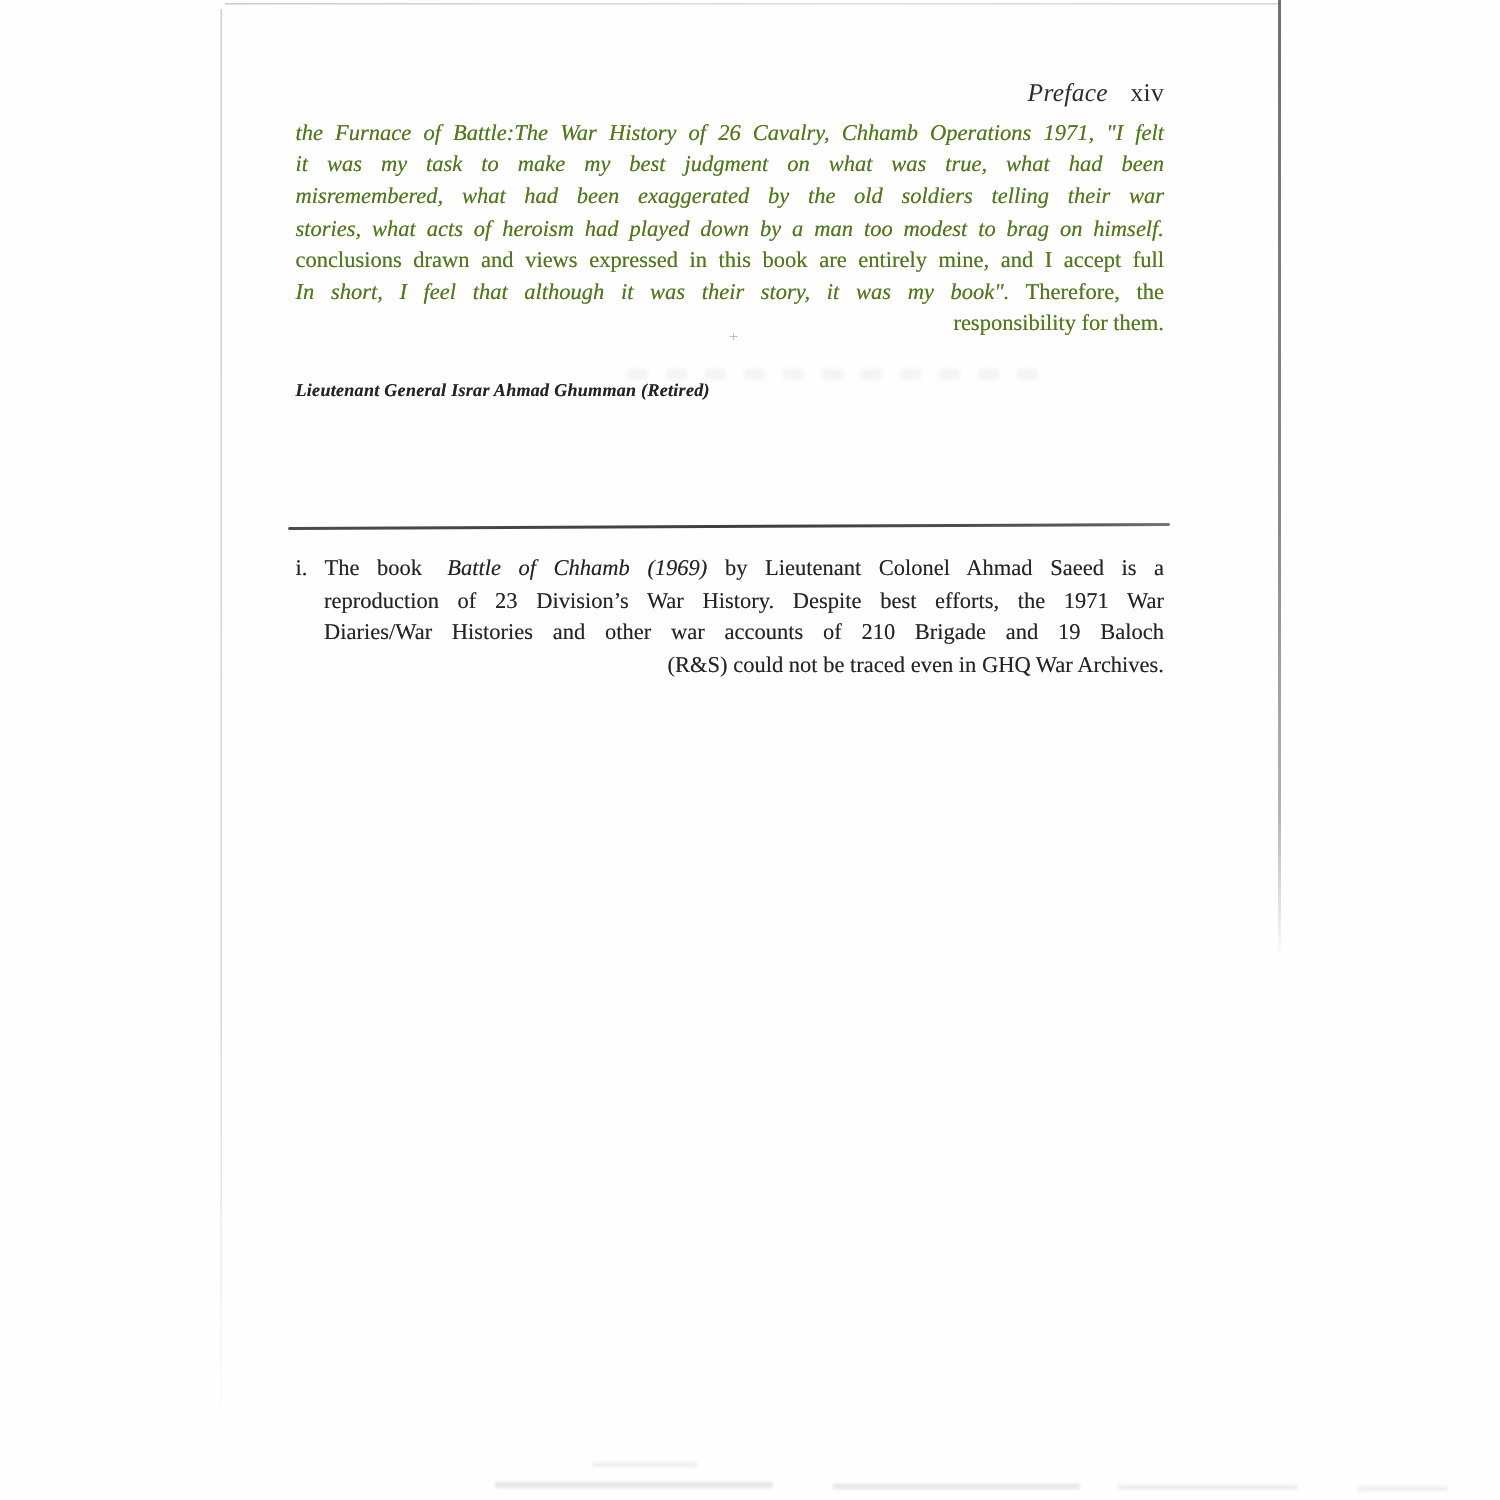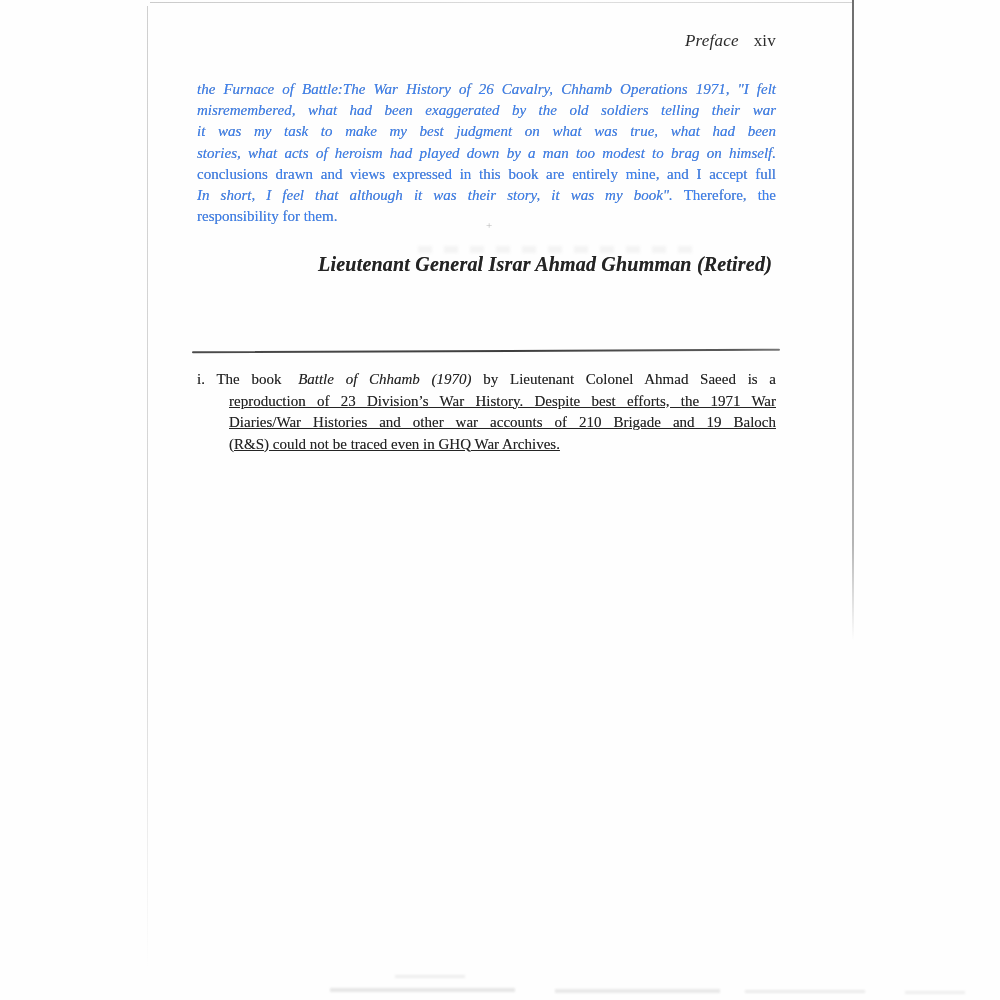--- a/index.html
+++ b/index.html
@@ -33,56 +33,56 @@
     background: linear-gradient(to bottom, #cfcfcf, #d9d9d9 70%, rgba(220,220,220,0));
   }
   .edge-right {
     position: absolute;
     left: 852px; top: 0;
     width: 2px; height: 640px;
     background: linear-gradient(to bottom, #6f6f6f, #8a8a8a 55%, #b5b5b5 85%, rgba(190,190,190,0));
   }
   .header-line {
     position: absolute;
-    left: 197px; top: 31px;
+    left: 197px; top: 52px;
     width: 579px;
     text-align: right;
     font-size: 17px;
     color: #2c2c2c;
     letter-spacing: .2px;
   }
   .header-line .preface { font-style: italic; }
   .header-line .pagenum { margin-left: 15px; font-style: normal; }
 
   .main-para {
     position: absolute;
     left: 197px; top: 79px;
     width: 579px;
     font-size: 15px;
     line-height: 21.2px;
-    color: #3b82f6;
+    color: #4d7c0f;
     text-shadow: 0 0 .4px rgba(45,45,45,.55);
   }
   .jline {
     white-space: nowrap;
     text-align: justify;
     text-align-last: justify;
     text-justify: inter-word;
     overflow: visible;
   }
-  .lline { text-align: left; white-space: nowrap; }
+  .lline { text-align: right; white-space: nowrap; }
   .it { font-style: italic; }
   .rm { font-style: normal; }
 
   .signature {
     position: absolute;
     left: 197px; top: 253px;
     width: 575px;
-    text-align: right;
-    font-size: 20px;
+    text-align: left;
+    font-size: 12px;
     font-weight: bold;
     font-style: italic;
     color: #242424;
     letter-spacing: .2px;
     text-shadow: 0 0 .4px rgba(40,40,40,.6);
   }
 
   .footnote-rule {
     position: absolute;
     left: 192px; top: 350px;
@@ -94,21 +94,21 @@
 
   .footnote {
     position: absolute;
     left: 197px; top: 369px;
     width: 579px;
     font-size: 15px;
     line-height: 21.5px;
     color: #242424;
     text-shadow: 0 0 .4px rgba(40,40,40,.5);
   }
-  .footnote .indent { margin-left: 32px; text-decoration: underline; }
+  .footnote .indent { margin-left: 19px; }
   .footnote .book-title { margin-left: 5px; }
 
   
   .smudge {
     position: absolute;
     background: #c9c9c9;
     filter: blur(1.2px);
   }
   .ghost-text {
     position: absolute;
@@ -135,34 +135,34 @@
   <div class="edge-top"></div>
   <div class="edge-left"></div>
   <div class="edge-right"></div>
 
   <div class="header-line">
     <span class="preface">Preface</span><span class="pagenum">xiv</span>
   </div>
 
   <div class="main-para">
     <div class="jline"><span class="it">the Furnace of Battle:The War History of 26 Cavalry, Chhamb Operations 1971, "I felt</span></div>
+    <div class="jline"><span class="it">it was my task to make my best judgment on what was true, what had been</span></div>
     <div class="jline"><span class="it">misremembered, what had been exaggerated by the old soldiers telling their war</span></div>
-    <div class="jline"><span class="it">it was my task to make my best judgment on what was true, what had been</span></div>
     <div class="jline"><span class="it">stories, what acts of heroism had played down by a man too modest to brag on himself.</span></div>
     <div class="jline"><span class="rm">conclusions drawn and views expressed in this book are entirely mine, and I accept full</span></div>
     <div class="jline"><span class="it">In short, I feel that although it was their story, it was my book".</span> <span class="rm">Therefore, the</span></div>
     <div class="lline"><span class="rm">responsibility for them.</span></div>
   </div>
 
   <div class="signature">Lieutenant General Israr Ahmad Ghumman (Retired)</div>
 
   <div class="footnote-rule"></div>
 
   <div class="footnote">
-    <div class="jline"><span class="rm">i.</span> <span class="rm">The book</span> <span class="it book-title">Battle of Chhamb (1970)</span> <span class="rm">by Lieutenant Colonel Ahmad Saeed is a</span></div>
+    <div class="jline"><span class="rm">i.</span> <span class="rm">The book</span> <span class="it book-title">Battle of Chhamb (1969)</span> <span class="rm">by Lieutenant Colonel Ahmad Saeed is a</span></div>
     <div class="jline indent"><span class="rm">reproduction of 23 Division’s War History. Despite best efforts, the 1971 War</span></div>
     <div class="jline indent"><span class="rm">Diaries/War Histories and other war accounts of 210 Brigade and 19 Baloch</span></div>
     <div class="lline indent"><span class="rm">(R&amp;S) could not be traced even in GHQ War Archives.</span></div>
   </div>
 
   <div class="plus-mark">+</div>
   <div class="ghost-text"></div>
   <div class="smudge" style="left:330px; top:988px; width:185px; height:4px; opacity:.45;"></div>
   <div class="smudge" style="left:555px; top:989px; width:165px; height:4px; opacity:.4;"></div>
   <div class="smudge" style="left:745px; top:990px; width:120px; height:3px; opacity:.35;"></div>

